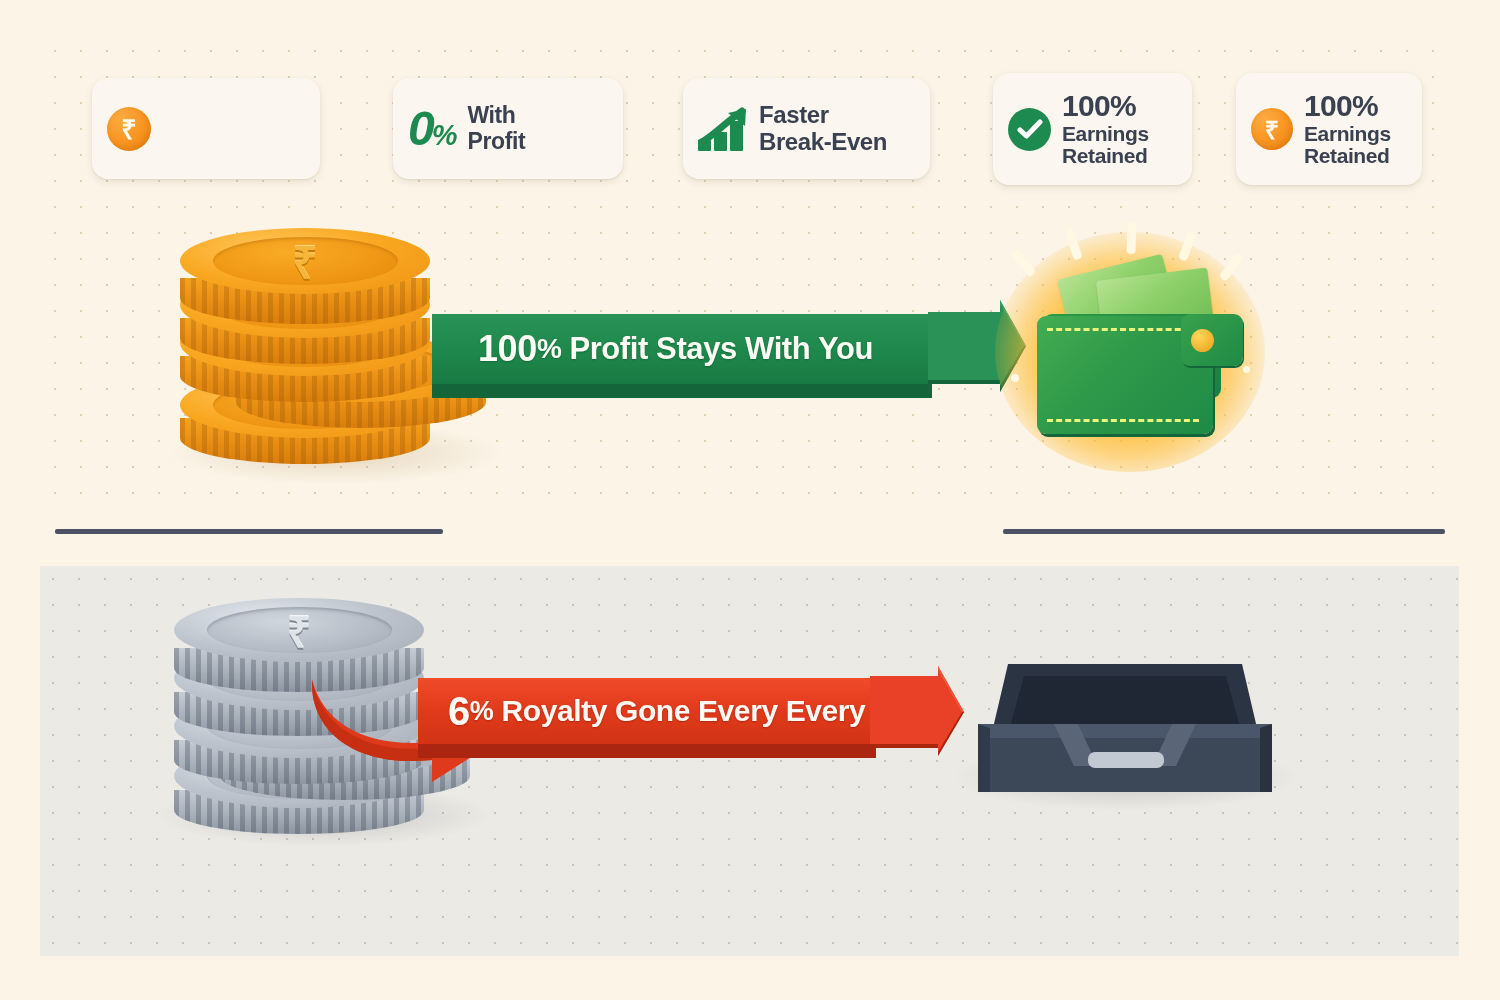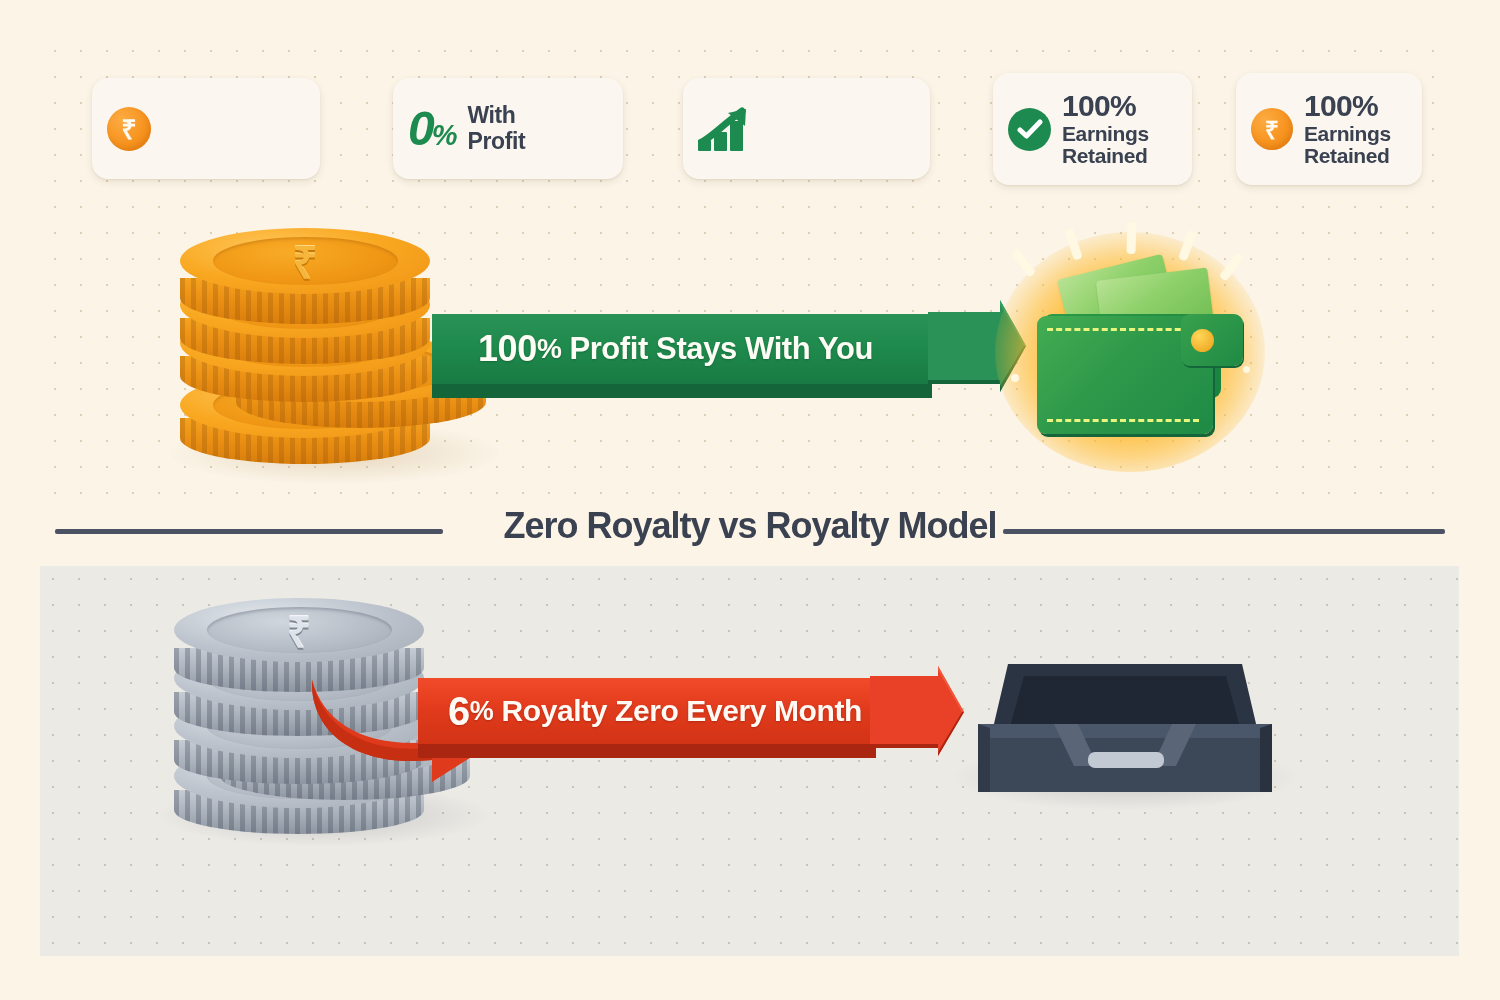--- a/index.html
+++ b/index.html
@@ -287,20 +287,24 @@
         <div class="chart-ic">
           <span class="bar b1"></span>
             <span class="bar b2"></span>
             <span class="bar b3"></span>
           <svg width="50" height="44" viewBox="0 0 50 44">
             <path d="M2 36 C14 30 22 20 44 4" stroke="#1d8a4f" stroke-width="7" fill="none" stroke-linecap="round"></path>
             <path d="M48 2 L47 19 L30 6 Z" fill="#1d8a4f"></path>
           </svg>
         </div>
       </div>
+      <div class="btext">
+        <div class="b-sub" style="font-size:24px">Faster</div>
+        <div class="b-sub" style="font-size:24px;margin-top:3px">Break-Even</div>
+      </div>
     </div>
 
     <div class="badge badge4">
       <div class="bicon">
         <div class="check-ic">
           <svg width="26" height="20" viewBox="0 0 26 20">
             <path d="M3 11 L9.5 17 L23 3" stroke="#ffffff" stroke-width="5" fill="none" stroke-linecap="round" stroke-linejoin="round"></path>
           </svg>
         </div>
       </div>
@@ -398,21 +402,20 @@
         <div class="clasp">
           <span class="btn"></span>
         </div>
       </div>
     </div>
   </div>
 
   <div class="divider">
     <span class="rule l"></span>
     <span class="rule r"></span>
-    <div class="dtitle">Zero Royalty vs Royalty Model</div>
   </div>
 
   <div class="scene-bot">
 
     <div class="shadow-grey" style="left:158px; top:218px; width:330px; height:62px;"></div>
 
     <div class="silver-stack">
       <div class="scoin" style="left:4px;  top:150px; width:250px; height:90px;">
         <div class="side"></div>
           <div class="top"></div>
@@ -456,21 +459,21 @@
       <div class="ahead">
         <svg width="94" height="96" viewBox="0 0 94 96">
           <path d="M0 10 L68 10 L68 0 L94 46 L68 90 L68 78 L0 78 Z" fill="#e84127"></path>
           <path d="M0 78 L68 78 L68 90 L94 46 L92 46 L68 86 L68 82 L0 82 Z" fill="#ab2610"></path>
           <path d="M68 0 L94 46 L92 46 L68 4 Z" fill="#f2583a"></path>
         </svg>
       </div>
       <div class="alabel">
         <span class="num">6</span>
         <span class="pct">%</span>
-        <span class="txt">Royalty Zero Every Month</span>
+        <span class="txt">Royalty Gone Every Every</span>
       </div>
     </div>
 
     <div class="shadow-grey" style="left:955px; top:178px; width:340px; height:66px;"></div>
 
     <div class="tray-wrap">
       <svg width="330" height="220" viewBox="0 0 330 220">
         <path d="M48 58 L282 58 L312 186 L18 186 Z" fill="#2b3442"></path>
         <path d="M64 70 L266 70 L288 150 L42 150 Z" fill="#1f2734"></path>
         <path d="M18 118 L312 118 L312 186 L18 186 Z" fill="#3c4758"></path>

